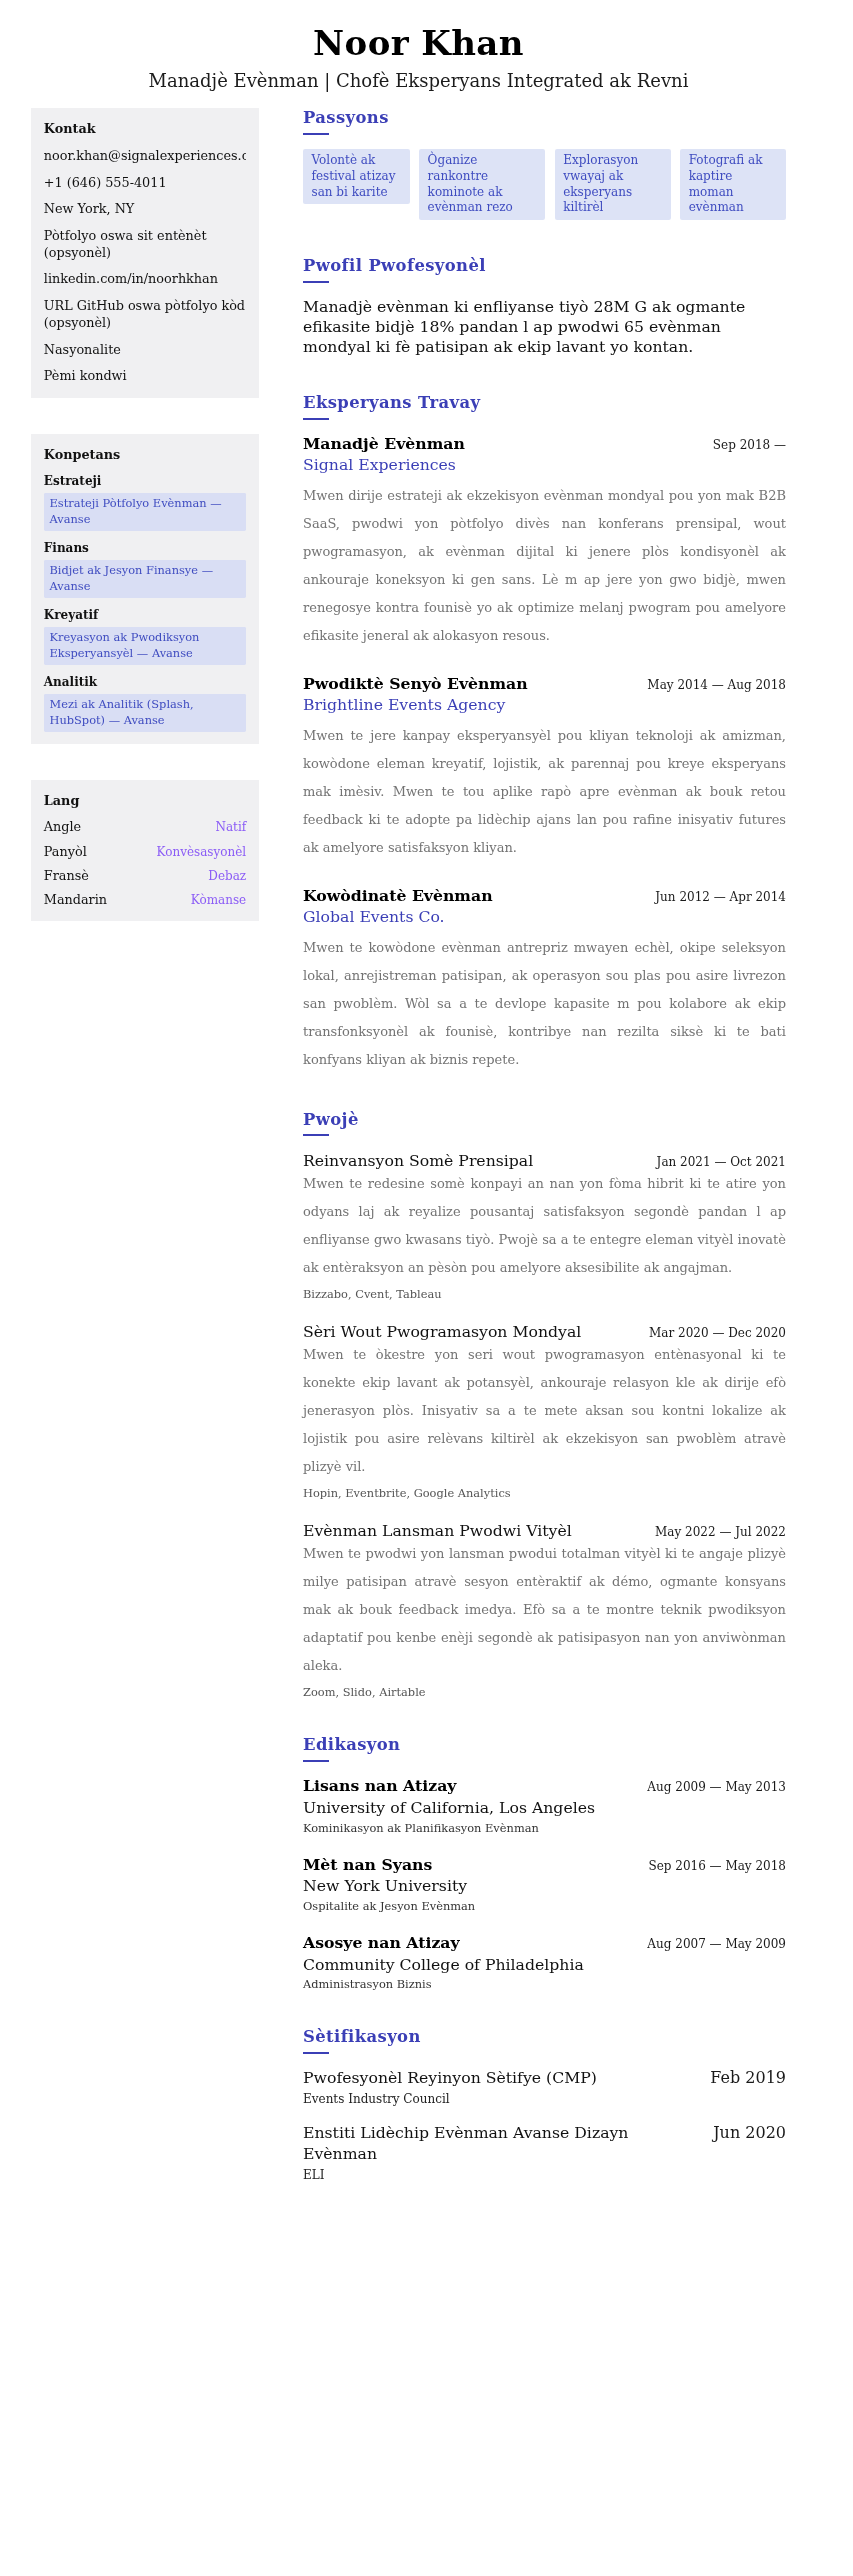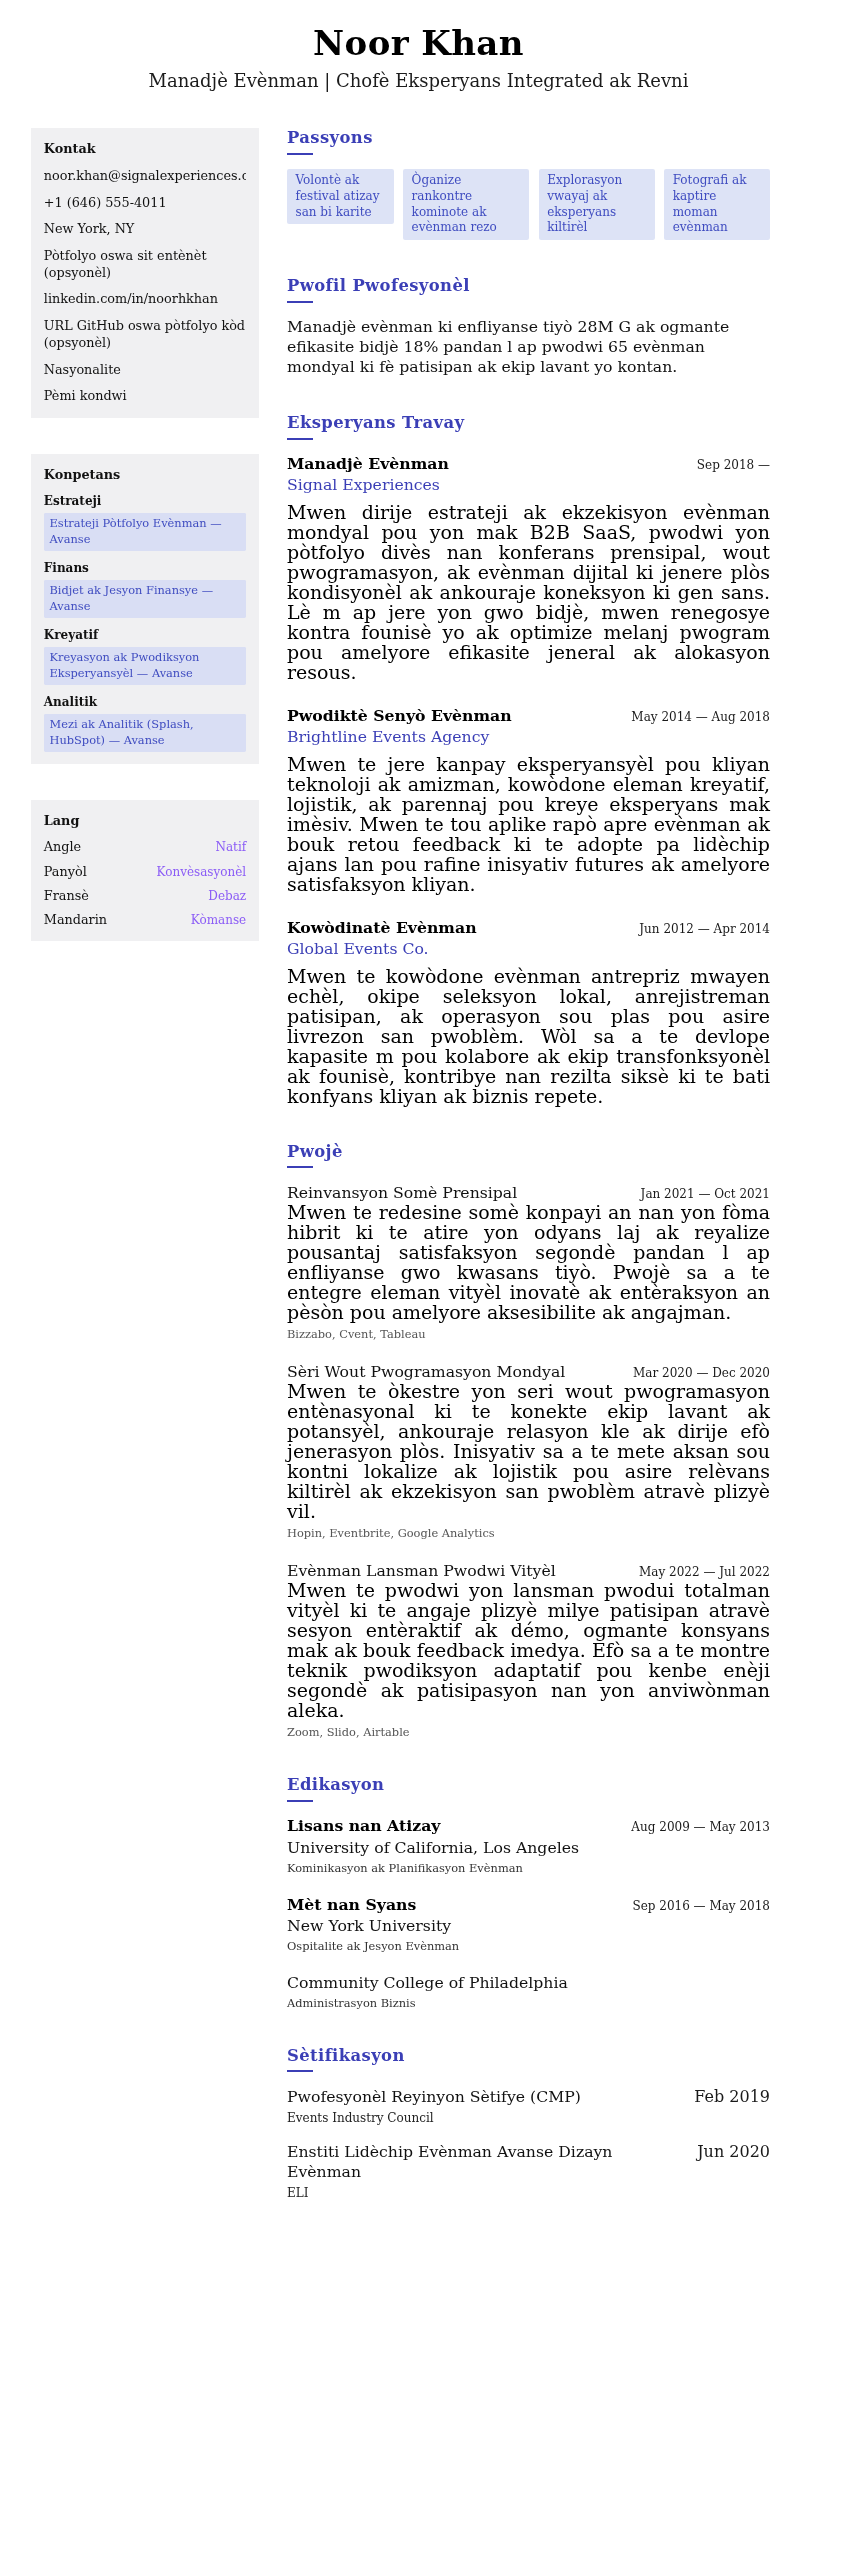--- a/index.html
+++ b/index.html
@@ -13,21 +13,21 @@
   html,body{margin:0;padding:0;background:#ffffff;}
   body{font-family:"DejaVu Serif", serif;color:#111;}
   .page{width:837px;min-height:2576px;background:#fff;}
 
   
   .header{text-align:center;padding-top:23px;}
   .person-name{margin:0;font-size:34px;font-weight:bold;letter-spacing:0.4px;color:#000;}
   .person-subtitle{margin:7.1px 0 0 0;font-size:18px;color:#1c1c1c;}
 
   
-  .columns{display:flex;align-items:flex-start;margin:37px 0 0 31px;gap:28px;}
+  .columns{display:flex;align-items:flex-start;margin:17px 0 0 31px;gap:44px;}
 
   
   .sidebar{width:228px;flex:0 0 228px;}
   .side-box{background:var(--sidebar_bg,#f0f0f2);padding:12.8px;margin-bottom:36px;}
   .side-title{margin:0 0 11.4px 0;font-size:12.8px;font-weight:bold;color:#111;}
   .c-item{font-size:12.8px;line-height:1.35;margin-bottom:9.2px;overflow:hidden;white-space:normal;}
   .c-item:last-child{margin-bottom:1.4px;}
   .skill-label{font-size:12px;font-weight:bold;margin:10px 0 5px 0;}
   .skill-group:first-of-type .skill-label{margin-top:1.4px;}
   .skill-chip{display:block;background:var(--side_chip_bg,#d9def4);color:var(--chip_text,#3f4cc0);
@@ -48,21 +48,21 @@
     padding:4.3px 8.5px;border-radius:2.1px;line-height:1.3;}
 
   .profile-text{margin:0;font-size:15.7px;line-height:20px;color:#111;}
 
   .entry{margin-bottom:24px;}
   .entry:last-child{margin-bottom:0;}
   .entry-head{display:flex;justify-content:space-between;align-items:baseline;gap:10px;}
   .role{margin:0;font-size:15.7px;font-weight:bold;color:#000;flex:1;}
   .dates{font-size:12px;color:#1a1a1a;text-align:right;}
   .company{font-size:15.7px;color:var(--accent,#3b3fb6);margin:2.1px 0 7.8px 0;}
-  .desc{margin:0;font-size:19px;line-height:20px;text-align:justify;color:#000000;}
+  .desc{margin:0;font-size:13px;line-height:28px;text-align:justify;color:#737373;}
   .tools{margin-top:5px;font-size:11.4px;color:#555;}
 
   .proj-name{margin:0;font-size:15.7px;font-weight:normal;color:#111;flex:1;}
   .project{margin-bottom:21.3px;}
 
   .edu{margin-bottom:20px;}
   .school{font-size:15.7px;color:#111;margin:2.8px 0 3.6px 0;}
   .field{font-size:11.4px;color:#333;}
 
   .cert{margin-bottom:17px;}
@@ -232,20 +232,24 @@
         <article class="edu">
           <div class="entry-head">
             <h3 class="role">Mèt nan Syans</h3>
             <span class="dates">Sep 2016 — May 2018</span>
           </div>
           <div class="school">New York University</div>
           <div class="field">Ospitalite ak Jesyon Evènman</div>
         </article>
 
         <article class="edu">
+          <div class="entry-head">
+            <h3 class="role">Asosye nan Atizay</h3>
+            <span class="dates">Aug 2007 — May 2009</span>
+          </div>
           <div class="school">Community College of Philadelphia</div>
           <div class="field">Administrasyon Biznis</div>
         </article>
       </section>
 
       <section class="section">
         <h2 class="sec-title">Sètifikasyon</h2>
 
         <article class="cert">
           <div class="entry-head">

